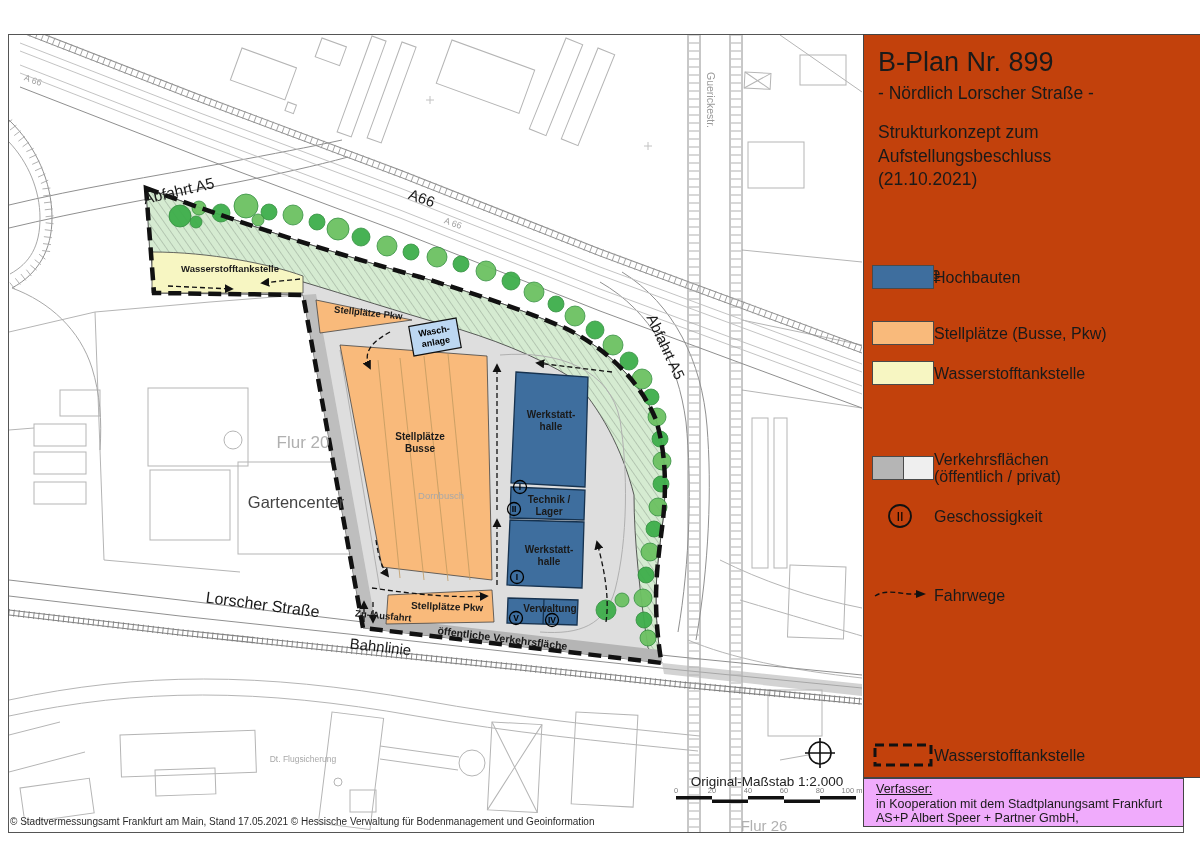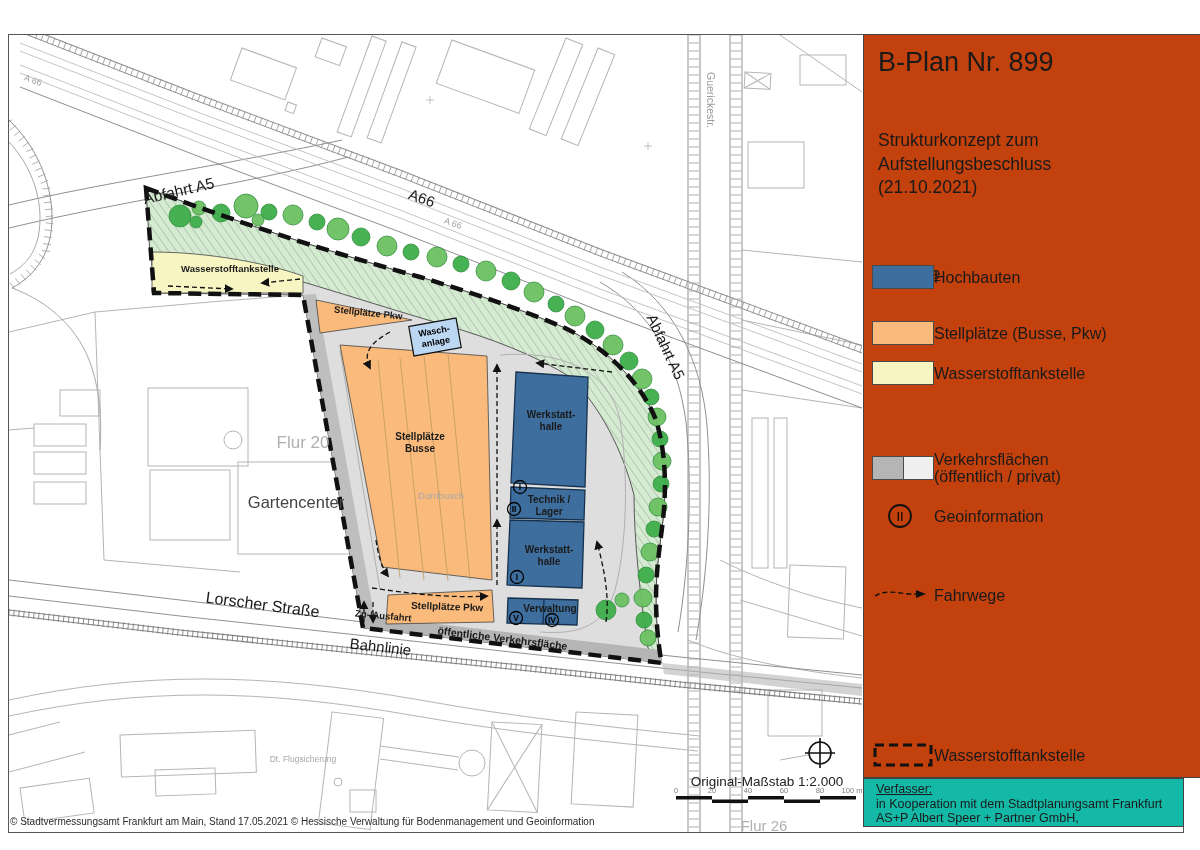--- a/index.html
+++ b/index.html
@@ -3,37 +3,37 @@
 <meta charset="utf-8">
 <style>
   html,body{margin:0;padding:0;background:#fff;}
   body{width:1200px;height:850px;position:relative;font-family:"Liberation Sans",sans-serif;color:#1a1a1a;overflow:hidden;}
   .sheet-border{position:absolute;left:8px;top:34px;width:1176px;height:799px;border:1.5px solid #555;box-sizing:border-box;background:#fff;}
   #map{position:absolute;left:9px;top:35px;}
   
   .panel{position:absolute;left:863px;top:34px;width:370px;height:744px;border:1.5px solid #444;box-sizing:border-box;background:#c2410c;}
   .p-title{position:absolute;left:14px;top:12px;font-size:27px;}
   .p-sub{position:absolute;left:14px;top:48px;font-size:17.5px;}
-  .p-concept{position:absolute;left:14px;top:94px;font-size:17.5px;line-height:23.5px;}
+  .p-concept{position:absolute;left:14px;top:86px;font-size:17.5px;line-height:23.5px;}
   .p-legende{position:absolute;left:14px;top:186px;font-size:16px;text-decoration:underline;margin-top:44px;}
   .lrow{position:absolute;left:8px;right:6px;height:28px;display:flex;align-items:center;}
   .sw{width:62px;height:24px;border:1.5px solid #4a4a4a;box-sizing:border-box;flex:0 0 62px;}
   .sw-hochbauten{background:#3E6E9E;}
   .sw-stellplaetze{background:#F9BA7B;}
   .sw-wasserstoff{background:#F7F6C2;}
   .sw-waschanlage{background:#BCD7F2;}
   .sw-verkehr{display:flex;padding:0;}
   .sw-verkehr i{display:block;height:100%;}
   .sw-verkehr .vl{width:50%;background:#B5B5B5;border-right:1.5px solid #4a4a4a;}
   .sw-verkehr .vr{width:50%;background:#EFEFEF;}
   .sw-gruen{background:#D5EBD1;}
   .sw-gruenb{background:#D5EBD1;background-image:repeating-linear-gradient(55deg,transparent 0 5px,#79857a 5px 6.2px);}
   .sw-icon{width:62px;flex:0 0 62px;height:28px;border:none;display:flex;align-items:center;}
   .ll{font-size:16px;line-height:17px;}
-  .vbox{position:absolute;left:863px;top:778px;width:321px;height:49px;border:1.5px solid #444;box-sizing:border-box;background:#14b8a6;padding:3px 0 0 12px;font-size:12.5px;line-height:14.5px;}
+  .vbox{position:absolute;left:863px;top:778px;width:321px;height:49px;border:1.5px solid #444;box-sizing:border-box;background:#f0abfc;padding:3px 0 0 12px;font-size:12.5px;line-height:14.5px;}
   .vhead{text-decoration:underline;}
   .copyright{position:absolute;left:10px;top:816px;font-size:10px;color:#2a2a2a;text-shadow:0 0 2px #fff,0 0 2px #fff;white-space:nowrap;}
   text{font-family:"Liberation Sans",sans-serif;}
 </style>
 </head>
 <body>
 
 <div class="sheet-border"></div>
 
 <svg id="map" width="853" height="797" viewBox="9 35 853 797">
@@ -848,20 +848,21 @@
   </g>
   <g id="crosshair" stroke="#111" stroke-width="1.6" fill="none">
     <circle cx="820" cy="753" r="11"></circle>
     <path d="M805,753 H835 M820,738 V768"></path>
     <path d="M780,760 L808,755" stroke="#b5b5b5" stroke-width="1"></path>
   </g>
 </svg>
 
 <div class="panel">
   <div class="p-title">B-Plan Nr. 899</div>
+  <div class="p-sub">- Nördlich Lorscher Straße -</div>
   <div class="p-concept">
     <div>Strukturkonzept zum</div>
     <div>Aufstellungsbeschluss</div>
     <div>(21.10.2021)</div>
   </div>
   <div class="p-legende">Legende</div>
 
   <div class="lrow" style="top:228px">
     <span class="sw sw-hochbauten"></span>
     <span class="ll">Hochbauten</span>
@@ -884,21 +885,21 @@
       <span style="display:block">(öffentlich / privat)</span>
     </span>
   </div>
   <div class="lrow" style="top:467px">
     <span class="sw-icon">
       <svg width="62" height="26" viewBox="0 0 62 26">
           <circle cx="28" cy="13" r="11" fill="none" stroke="#111" stroke-width="1.8"></circle>
           <text x="28" y="17.5" text-anchor="middle" font-size="13">II</text>
         </svg>
     </span>
-    <span class="ll">Geoinformation</span>
+    <span class="ll">Geschossigkeit</span>
   </div>
   <div class="lrow" style="top:546px">
     <span class="sw-icon">
       <svg width="62" height="26" viewBox="0 0 62 26">
           <path d="M3,14 C15,6 30,13 44,12" fill="none" stroke="#111" stroke-width="1.4" stroke-dasharray="5 3"></path>
           <path d="M44,8 L54,12 L44,16 Z" fill="#111"></path>
         </svg>
     </span>
     <span class="ll">Fahrwege</span>
   </div>

